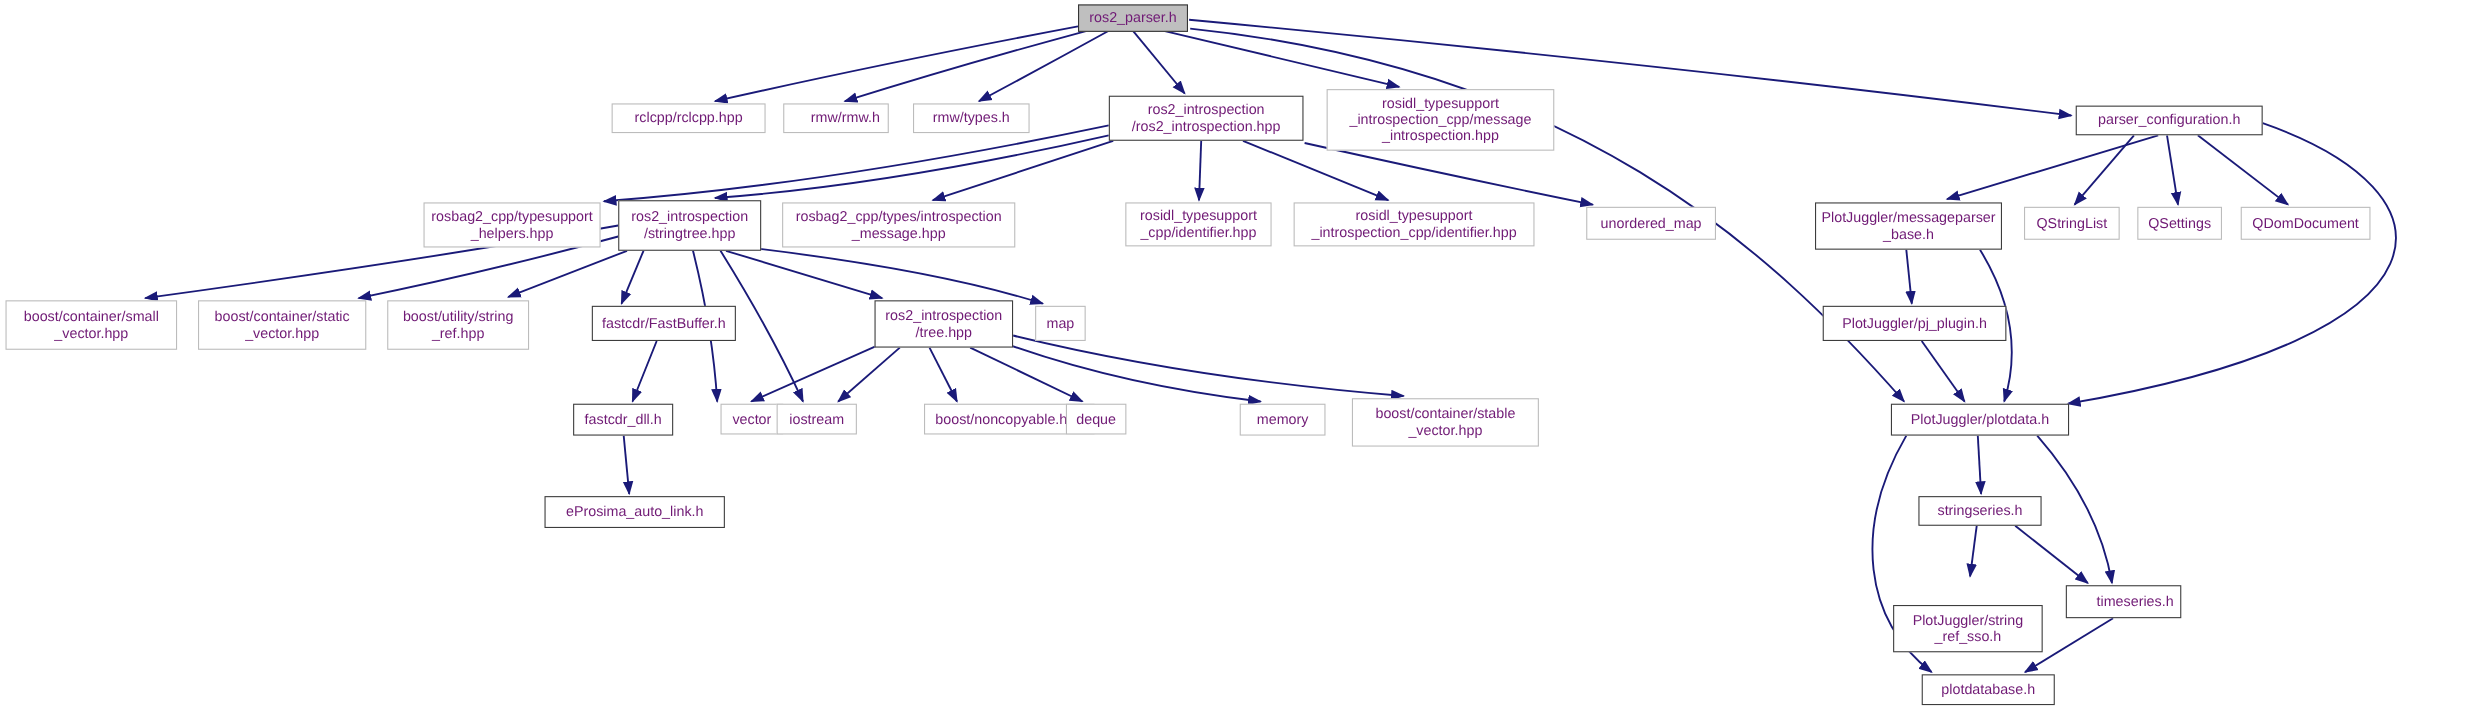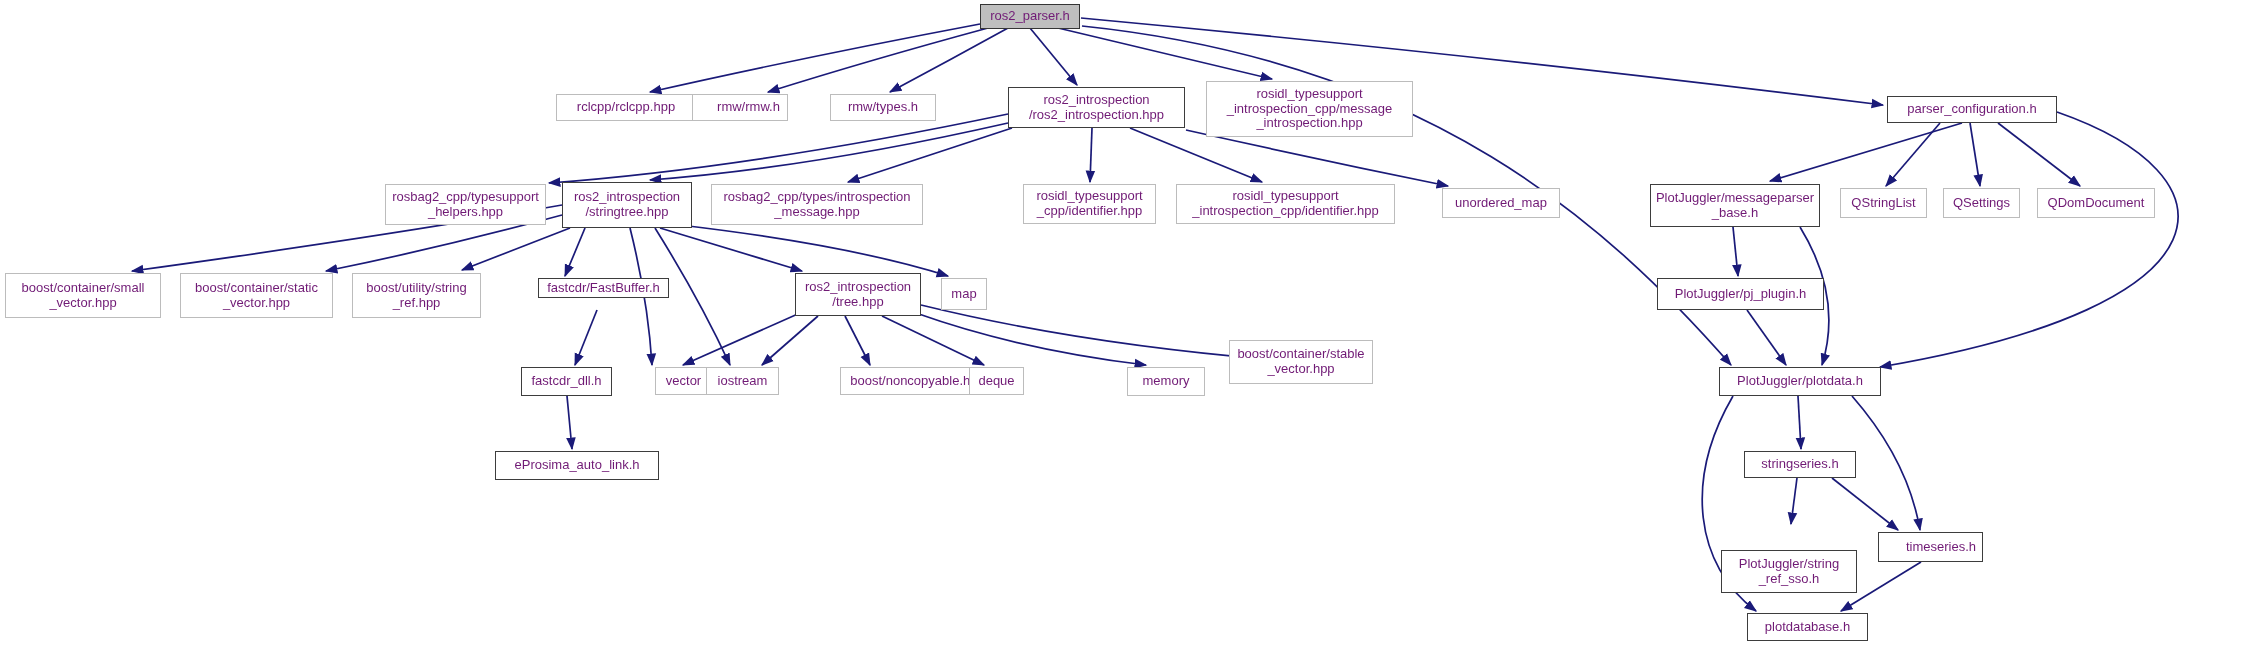--- a/index.html
+++ b/index.html
@@ -65,21 +65,21 @@
         <path d="M1852,396 Q1908,460 1920,530" class="edge" stroke="#1a1a78" marker-end="url(#arrowhead)"></path>
         <path d="M1733,396 C1684,480 1695,565 1756,611" class="edge" stroke="#1a1a78" marker-end="url(#arrowhead)"></path>
         <path d="M1797,478 L1791,524" class="edge" stroke="#1a1a78" marker-end="url(#arrowhead)"></path>
         <path d="M1832,478 L1898,530" class="edge" stroke="#1a1a78" marker-end="url(#arrowhead)"></path>
         <path d="M1921,562 L1841,611" class="edge" stroke="#1a1a78" marker-end="url(#arrowhead)"></path>
       </g>
   </svg>
   <div id="nodes">
       <div class="node root" style="left: 980px; top: 4px; width: 100px; height: 25px;">ros2_parser.h</div>
       <div class="node" style="left: 556px; top: 94px; width: 140px; height: 27px;">rclcpp/rclcpp.hpp</div>
-      <div class="node" style="left: 692px; top: 94px; width: 96px; height: 27px; padding-left: 20px;">rmw/rmw.h</div>
+      <div class="node" style="left: 712px; top: 94px; width: 96px; height: 27px; padding-left: 20px;">rmw/rmw.h</div>
       <div class="node" style="left: 830px; top: 94px; width: 106px; height: 27px;">rmw/types.h</div>
       <div class="node link" style="left: 1008px; top: 87px; width: 177px; height: 41px;">ros2_introspection
 /ros2_introspection.hpp</div>
       <div class="node" style="left: 1206px; top: 81px; width: 207px; height: 56px;">rosidl_typesupport
 _introspection_cpp/message
 _introspection.hpp</div>
       <div class="node link" style="left: 1887px; top: 96px; width: 170px; height: 27px;">parser_configuration.h</div>
       <div class="node" style="left: 385px; top: 184px; width: 161px; height: 41px;">rosbag2_cpp/typesupport
 _helpers.hpp</div>
       <div class="node link" style="left: 562px; top: 182px; width: 130px; height: 46px;">ros2_introspection
@@ -95,32 +95,32 @@
 _base.h</div>
       <div class="node" style="left: 1840px; top: 188px; width: 87px; height: 30px;">QStringList</div>
       <div class="node" style="left: 1943px; top: 188px; width: 77px; height: 30px;">QSettings</div>
       <div class="node" style="left: 2037px; top: 188px; width: 118px; height: 30px;">QDomDocument</div>
       <div class="node" style="left: 5px; top: 273px; width: 156px; height: 45px;">boost/container/small
 _vector.hpp</div>
       <div class="node" style="left: 180px; top: 273px; width: 153px; height: 45px;">boost/container/static
 _vector.hpp</div>
       <div class="node" style="left: 352px; top: 273px; width: 129px; height: 45px;">boost/utility/string
 _ref.hpp</div>
-      <div class="node link" style="left: 538px; top: 278px; width: 131px; height: 20px;">fastcdr/FastBuffer.h</div>
+      <div class="node link" style="left: 538px; top: 278px; width: 131px; height: 32px;">fastcdr/FastBuffer.h</div>
       <div class="node link" style="left: 795px; top: 273px; width: 126px; height: 43px;">ros2_introspection
 /tree.hpp</div>
       <div class="node" style="left: 941px; top: 278px; width: 46px; height: 32px;">map</div>
       <div class="node link" style="left: 1657px; top: 278px; width: 167px; height: 32px;">PlotJuggler/pj_plugin.h</div>
       <div class="node link" style="left: 521px; top: 367px; width: 91px; height: 29px;">fastcdr_dll.h</div>
       <div class="node" style="left: 631px; top: 367px; width: 57px; height: 28px; margin-left: 24px;">vector</div>
       <div class="node" style="left: 706px; top: 367px; width: 73px; height: 28px;">iostream</div>
       <div class="node" style="left: 796px; top: 367px; width: 155px; height: 28px; margin-left: 44px;">boost/noncopyable.hpp</div>
       <div class="node" style="left: 969px; top: 367px; width: 55px; height: 28px;">deque</div>
       <div class="node" style="left: 1127px; top: 367px; width: 78px; height: 29px;">memory</div>
-      <div class="node" style="left: 1229px; top: 340px; width: 144px; height: 44px;">boost/container/stable
+      <div class="node" style="left: 1229px; top: 362px; width: 170px; height: 44px;">boost/container/stable
 _vector.hpp</div>
       <div class="node link" style="left: 1719px; top: 367px; width: 162px; height: 29px;">PlotJuggler/plotdata.h</div>
       <div class="node link" style="left: 495px; top: 451px; width: 164px; height: 29px;">eProsima_auto_link.h</div>
       <div class="node link" style="left: 1744px; top: 451px; width: 112px; height: 27px;">stringseries.h</div>
       <div class="node link" style="left: 1721px; top: 550px; width: 136px; height: 43px;">PlotJuggler/string
 _ref_sso.h</div>
       <div class="node link" style="left: 1878px; top: 532px; width: 105px; height: 30px; padding-left: 24px;">timeseries.h</div>
       <div class="node link" style="left: 1747px; top: 613px; width: 121px; height: 28px;">plotdatabase.h</div>
     </div>
 </div>

